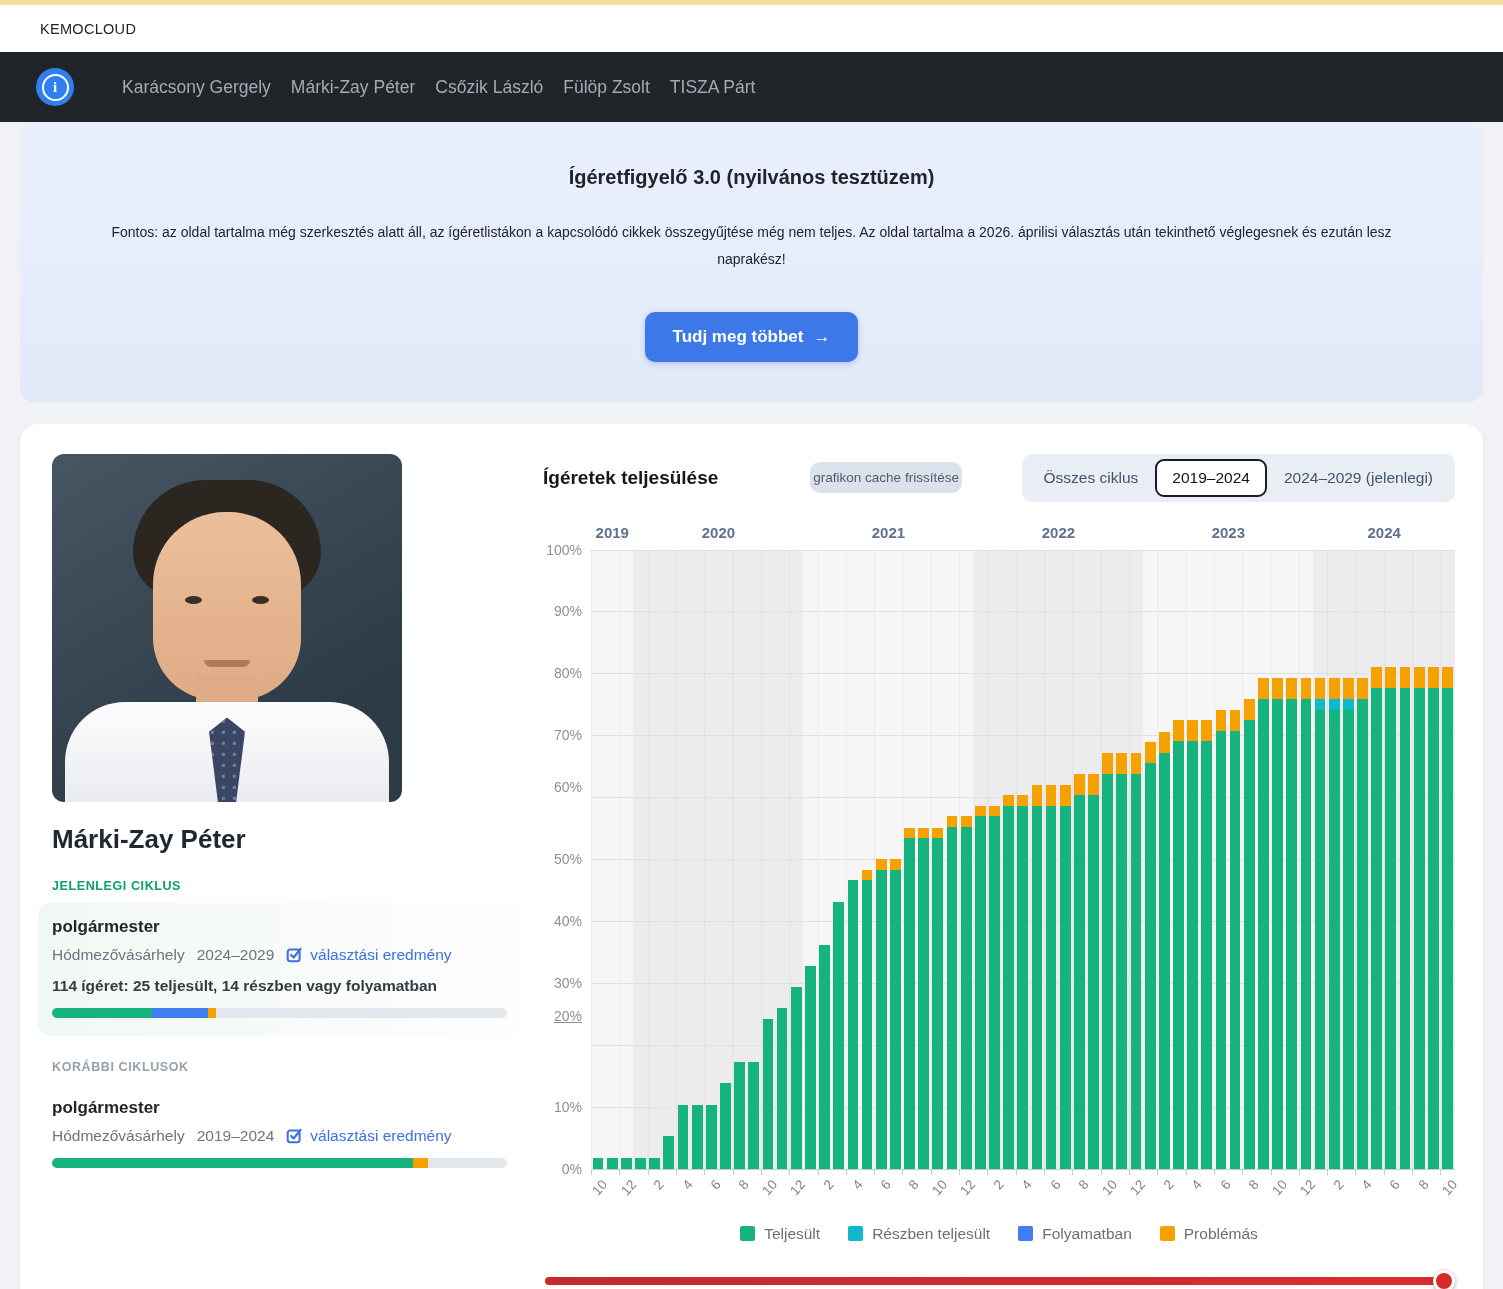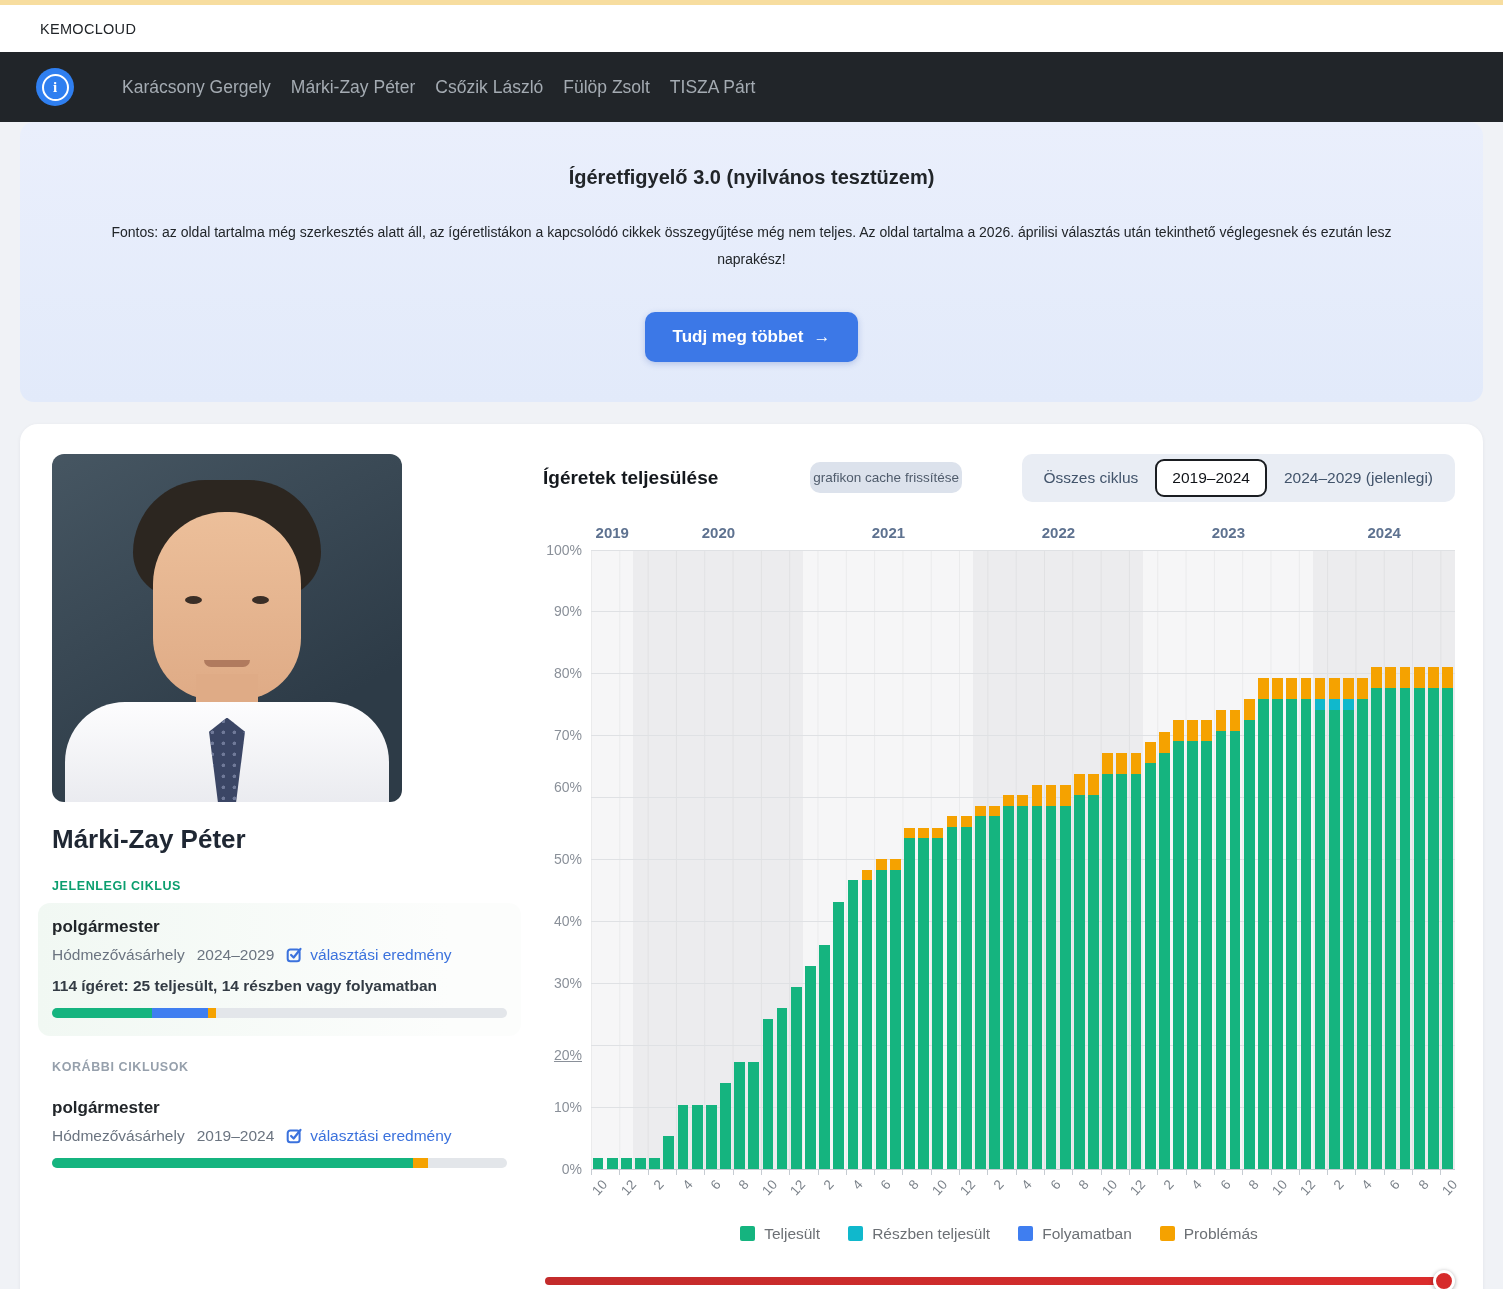--- a/index.html
+++ b/index.html
@@ -284,21 +284,21 @@
     <div class="chart-wrap">
       <div class="y-axis">
           <span class="y-label" style="top: -8px;">100%</span>
           <span class="y-label" style="top: 53.9px;">90%</span>
           <span class="y-label" style="top: 115.8px;">80%</span>
           <span class="y-label" style="top: 177.7px;">70%</span>
           <span class="y-label" style="top: 229px;">60%</span>
           <span class="y-label" style="top: 301.5px;">50%</span>
           <span class="y-label" style="top: 363.4px;">40%</span>
           <span class="y-label" style="top: 425.3px;">30%</span>
-          <span class="y-label" style="top: 497px; text-decoration: underline;">20%</span>
+          <span class="y-label" style="top: 458px; text-decoration: underline;">20%</span>
           <span class="y-label" style="top: 549.1px;">10%</span>
           <span class="y-label" style="top: 611px;">0%</span>
         </div>
       <div class="plot">
         <div id="bands">
             <div class="band light" style="left: 0%; width: 4.91803%;"></div>
             <div class="year-label" style="left: 2.45902%;">2019</div>
             <div class="band dark" style="left: 4.91803%; width: 19.6721%;"></div>
             <div class="year-label" style="left: 14.7541%;">2020</div>
             <div class="band light" style="left: 24.5902%; width: 19.6721%;"></div>

